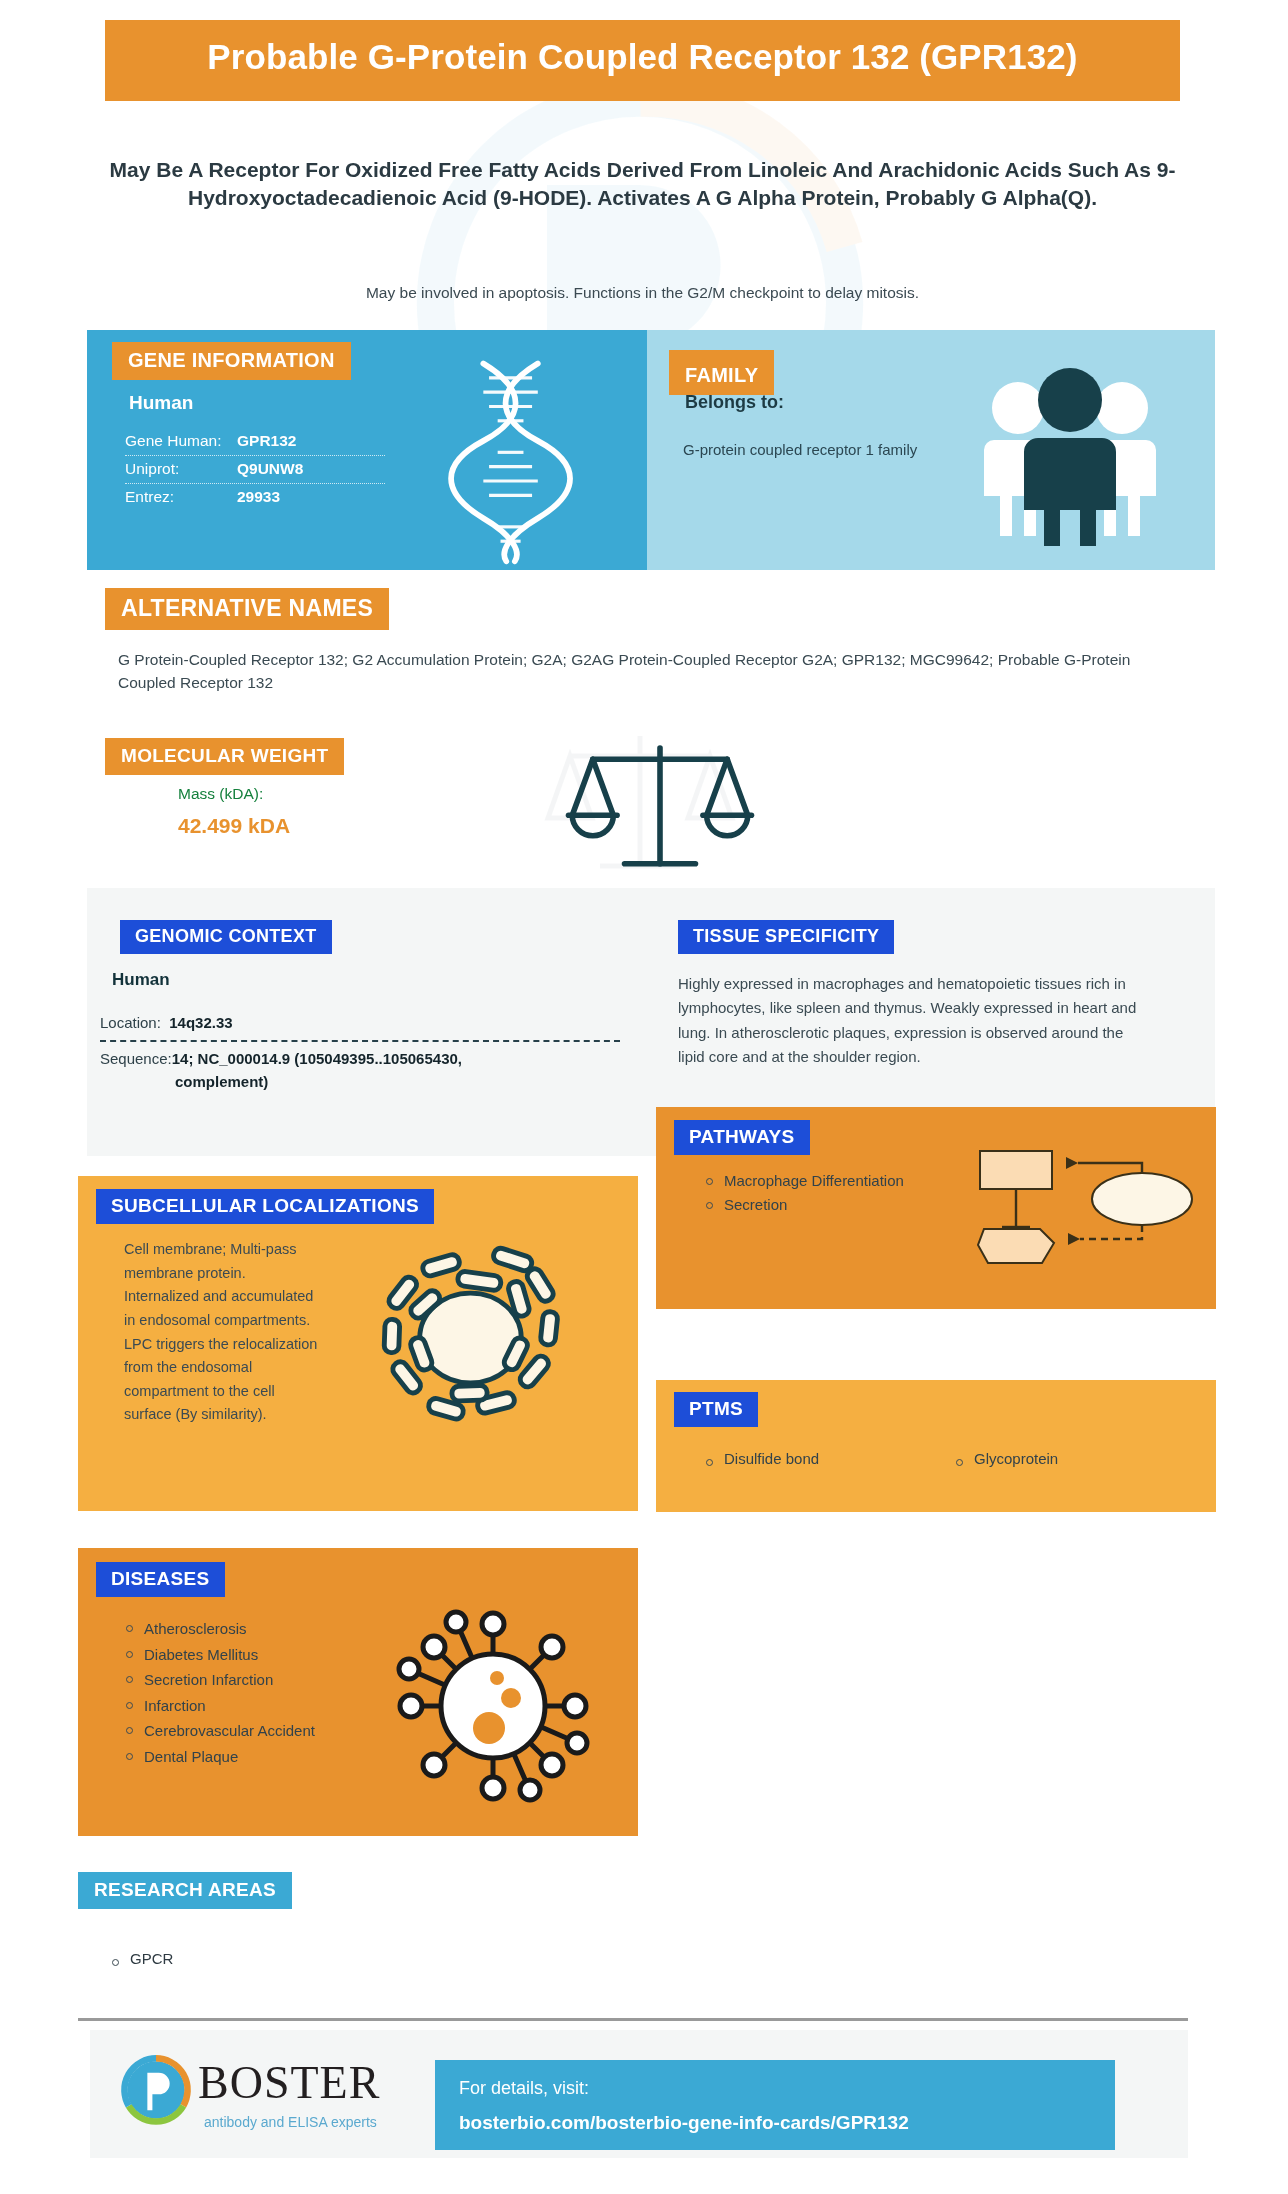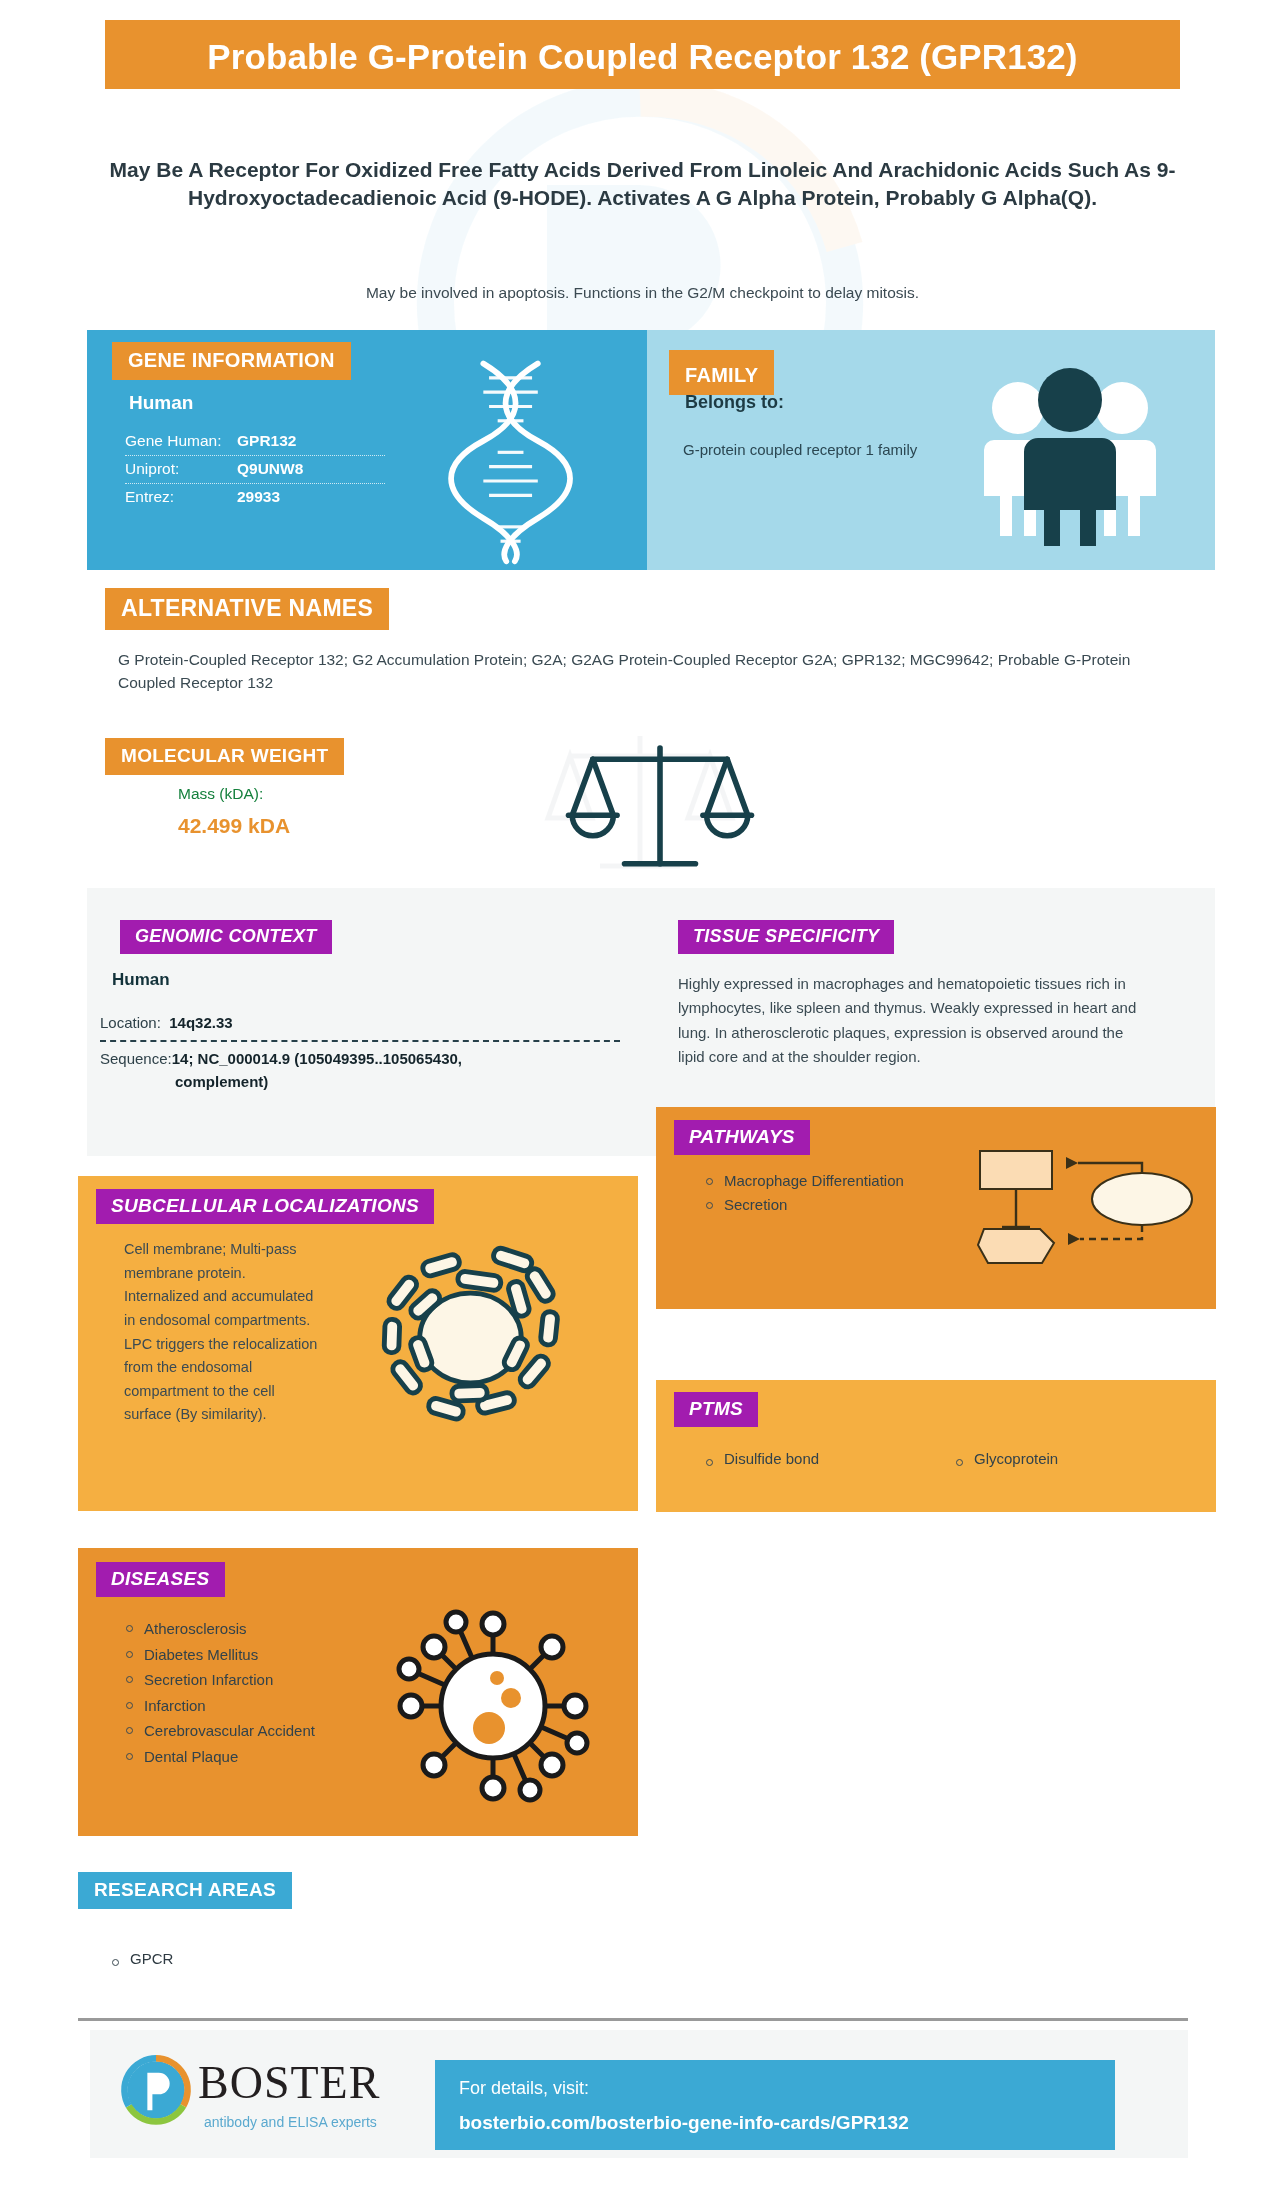--- a/index.html
+++ b/index.html
@@ -16,21 +16,21 @@
   
   .watermark {
     position: absolute; left: 330px; top: 60px; width: 620px; height: 560px;
     opacity: .055; pointer-events: none;
   }
 
   
   .title-bar {
     position: absolute; left: 105px; top: 20px; width: 1075px;
     background: #e8922e; color: #fff;
-    text-align: center; padding: 16px 20px 12px;
+    text-align: center; padding: 16px 20px 24px;
   }
   .title-bar h1 {
     font-size: 35px; font-weight: bold; line-height: 1.18; letter-spacing: .1px;
   }
 
   .subtitle {
     position: absolute; left: 105px; top: 156px; width: 1075px;
     text-align: center; font-size: 21px; font-weight: bold;
     line-height: 1.32; color: #2b3a42;
   }
@@ -39,21 +39,21 @@
     text-align: center; font-size: 15.5px; color: #3b4a52; line-height: 1.4;
   }
 
   
   .chip {
     display: inline-block; color: #fff; font-weight: bold;
     letter-spacing: .3px; white-space: nowrap;
   }
   .chip-orange { background: #e8922e; }
   .chip-blue   { background: #3ba9d4; }
-  .chip-dark   { background: #a21caf; font-style: italic; }
+  .chip-dark   { background: #1d4ed8; }
 
   
   .row-gene { position: absolute; left: 87px; top: 330px; width: 1128px; height: 240px; display: flex; }
   .gene-box  { width: 560px; background: #3ba9d4; position: relative; }
   .family-box{ width: 568px; background: #a5d9ea; position: relative; }
 
   .gene-chip   { position: absolute; left: 25px; top: 12px; padding: 7px 16px 8px; font-size: 20px; }
   .family-chip { position: absolute; left: 22px; top: 20px; padding: 14px 16px 8px; font-size: 20px; }
 
   .gene-species { position: absolute; left: 42px; top: 62px; font-size: 19px; font-weight: bold; color: #fff; }

